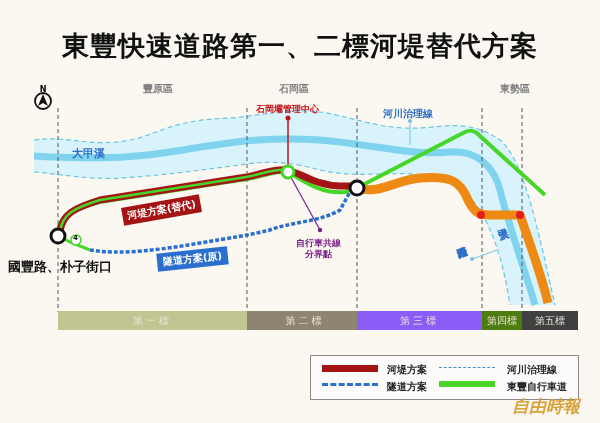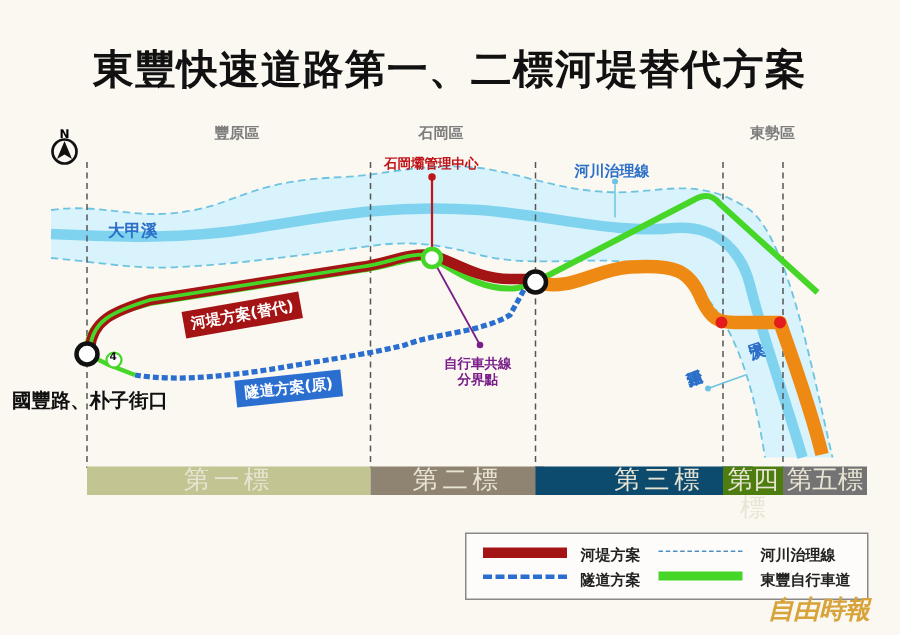--- a/index.html
+++ b/index.html
@@ -1,21 +1,21 @@
 <!DOCTYPE html>
 <html><head>
 <meta charset="utf-8">
 <style>
   html,body{margin:0;padding:0;}
   body{width:600px;height:423px;background:#fbf8f2;position:relative;overflow:hidden;font-family:"DejaVu Sans",sans-serif;}
   .title{position:absolute;left:0;top:28px;width:600px;text-align:center;font-size:27px;font-weight:bold;color:#111;letter-spacing:1px;}
   .district{position:absolute;top:82px;font-size:10px;font-weight:bold;color:#7d7d7d;}
   svg.map{position:absolute;left:0;top:0;}
   .lbl{position:absolute;font-weight:bold;white-space:nowrap;}
-  .seg{position:absolute;top:311px;height:19px;color:#e8e4d4;font-size:17px;text-align:center;line-height:19px;letter-spacing:3px;}
+  .seg{position:absolute;top:311px;height:19px;color:#e8e4d4;font-size:10px;text-align:center;line-height:19px;letter-spacing:3px;}
   .legend{position:absolute;left:310px;top:355px;width:267px;height:43px;border:1.5px solid #888;background:#fdfcfa;}
   .legend .t{position:absolute;font-size:10px;font-weight:bold;color:#222;}
   .legend .sw{position:absolute;height:6px;}
   .brand{position:absolute;left:512px;top:395px;font-family:"DejaVu Serif",serif;font-size:17px;font-weight:bold;color:#d8a33a;font-style:italic;}
 </style>
 </head>
 <body>
 
 <div class="title">東豐快速道路第一、二標河堤替代方案</div>
 
@@ -90,23 +90,23 @@
   <div>自行車共線</div>
   <div>分界點</div>
 </div>
 <div class="lbl" style="left:8px;top:258px;font-size:13px;color:#111;">國豐路、朴子街口</div>
 
 <div class="lbl" style="left:122px;top:201px;font-size:10px;color:#fff;background:#a51414;padding:2px 5px;transform:rotate(-10deg);">河堤方案(替代)</div>
 <div class="lbl" style="left:157px;top:250px;font-size:10px;color:#fff;background:#2a6fd0;padding:2px 6px;transform:rotate(-6deg);">隧道方案(原)</div>
 
 <div class="seg" style="left:58px;width:189px;background:#c2c491;">第一標</div>
 <div class="seg" style="left:247px;width:116px;background:#8f8471;">第二標</div>
-<div class="seg" style="left:357px;width:125px;background:#0c4a6e;padding-left:20px;">第三標</div>
+<div class="seg" style="left:357px;width:125px;background:#8b5cf6;">第三標</div>
 <div class="seg" style="left:482px;width:40px;background:#4d7c0f;letter-spacing:0;">第四標</div>
-<div class="seg" style="left:522px;width:56px;background:#737373;letter-spacing:0;">第五標</div>
+<div class="seg" style="left:522px;width:56px;background:#404040;letter-spacing:0;">第五標</div>
 
 <div class="legend">
   <div class="sw" style="left:11px;top:9px;width:56px;height:7px;background:#a51414;"></div>
   <div class="t" style="left:76px;top:7px;">河堤方案</div>
   <div class="sw" style="left:11px;top:27px;width:56px;height:0;border-top:3px dashed #2a6fd0;"></div>
   <div class="t" style="left:76px;top:24px;">隧道方案</div>
   <div class="sw" style="left:128px;top:11px;width:56px;height:0;border-top:1.5px dashed #4a8ec2;"></div>
   <div class="t" style="left:196px;top:7px;">河川治理線</div>
   <div class="sw" style="left:128px;top:25px;width:56px;height:6px;background:#45d627;"></div>
   <div class="t" style="left:196px;top:24px;">東豐自行車道</div>

